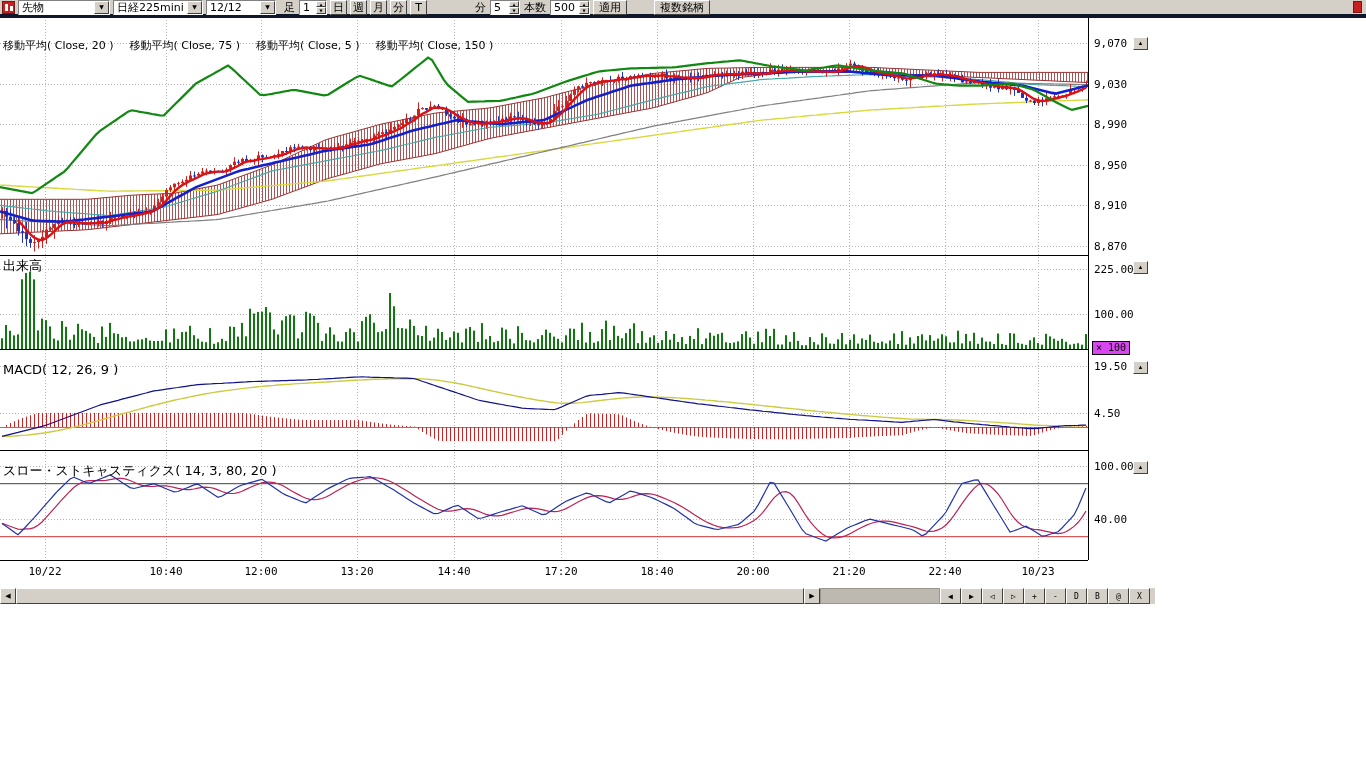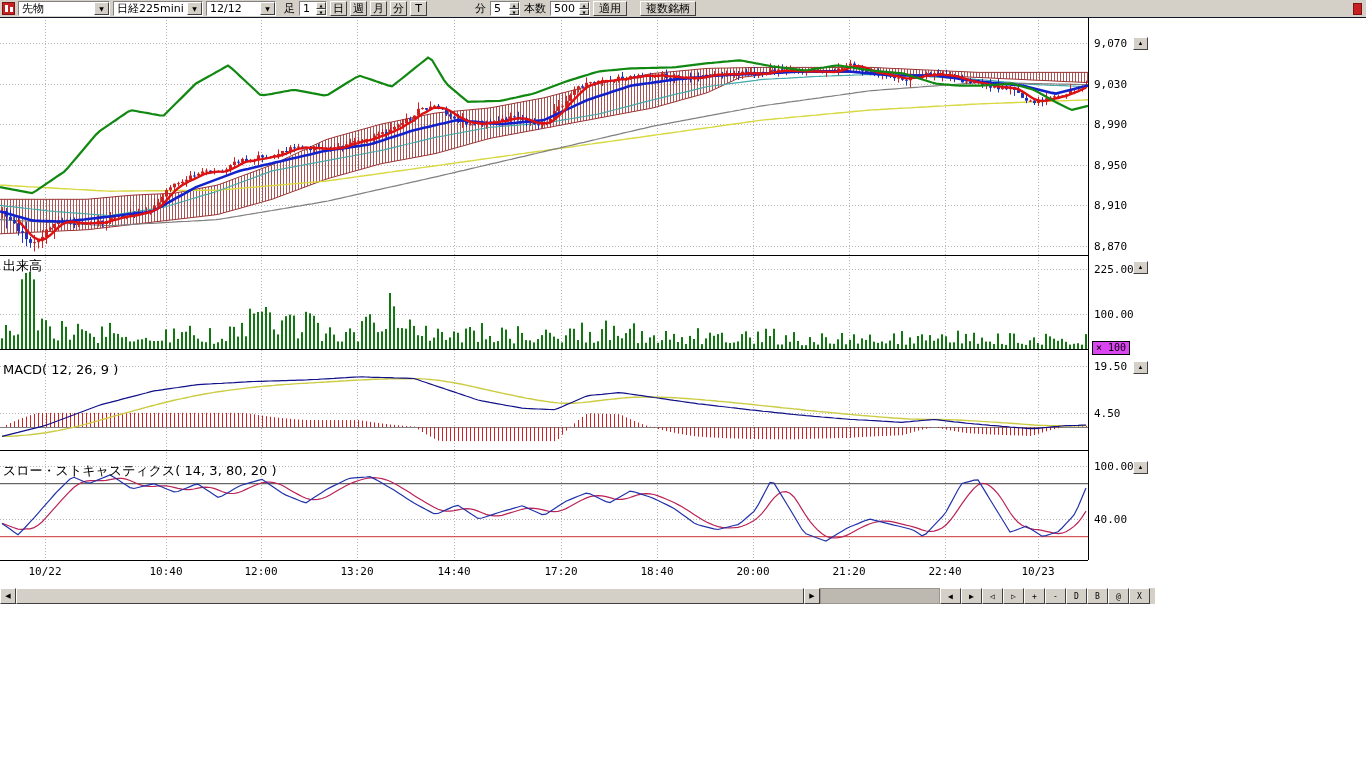--- a/index.html
+++ b/index.html
@@ -1,18 +1,18 @@
 <!DOCTYPE html>
 <html><head>
 <meta charset="utf-8">
 <style>
 *{box-sizing:border-box;margin:0;padding:0}
 body{margin:0;background:#fff}
 .app{position:relative;width:1366px;height:768px;background:#fff;font-family:"DejaVu Sans","Liberation Sans",sans-serif;font-size:11px;color:#000;overflow:hidden}
-.toolbar{position:absolute;top:0;left:0;width:1366px;height:18px;background:#d4d0c8;border-bottom:1px solid #0f172a;display:flex;align-items:center;gap:3px;padding:0 2px}
+.toolbar{position:absolute;top:0;left:0;width:1366px;height:18px;background:#d4d0c8;border-bottom:4px solid #0f172a;display:flex;align-items:center;gap:3px;padding:0 2px}
 .tb-icon{width:13px;height:13px;background:#c62020;border:1px solid #7d1414;position:relative;flex:none}
 .tb-icon::after{content:"";position:absolute;left:2px;top:2px;width:3px;height:7px;background:#fff}
 .tb-icon::before{content:"";position:absolute;left:7px;top:4px;width:3px;height:5px;background:#fff}
 .combo{height:15px;background:#fff;border:1px solid;border-color:#808080 #fff #fff #808080;position:relative;display:flex;align-items:center;padding:0 16px 0 3px;flex:none}
 .combo .arrow-btn{position:absolute;right:0;top:0;bottom:0;width:15px;background:#d4d0c8;border:1px solid;border-color:#fff #404040 #404040 #fff;display:flex;align-items:center;justify-content:center;font-size:6px;line-height:1}
 .tb-label{flex:none;padding:0 1px}
 .spin{height:15px;background:#fff;border:1px solid;border-color:#808080 #fff #fff #808080;position:relative;display:flex;align-items:center;padding:0 11px 0 3px;flex:none}
 .spin .spinner{position:absolute;right:0;top:0;bottom:0;width:10px;display:flex;flex-direction:column}
 .spin .spinner i{flex:1;background:#d4d0c8;border:1px solid;border-color:#fff #404040 #404040 #fff;font-style:normal;font-size:4px;line-height:5px;text-align:center;overflow:hidden}
 .btn3d{height:15px;background:#d4d0c8;border:1px solid;border-color:#fff #404040 #404040 #fff;display:flex;align-items:center;justify-content:center;padding:0 5px;flex:none;font-size:11px;font-family:inherit;color:#000}
@@ -74,21 +74,21 @@
     </div>
     <span class="tb-label">本数</span>
     <div class="spin" style="width:40px">
       <span>500</span>
       <span class="spinner">
           <i>▲</i>
           <i>▼</i>
         </span>
     </div>
     <button class="btn3d">適用</button>
-    <button class="btn3d" style="margin-left:10px">複数銘柄</button>
+    <button class="btn3d" style="margin-left:24px">複数銘柄</button>
     <span class="spacer"></span>
     <div class="tb-right-icon"></div>
   </div>
 
   <div class="chart-wrap">
     <svg id="chart-svg" width="1155" height="570">
         <defs>
           <pattern id="hatch" patternUnits="userSpaceOnUse" width="3" height="4">
             <path d="M1.5,0V4" stroke="#aa5555" stroke-width="1"></path>
           </pattern>
@@ -1254,20 +1254,21 @@
           <text x="357" y="557" text-anchor="middle">13:20</text>
           <text x="454" y="557" text-anchor="middle">14:40</text>
           <text x="561" y="557" text-anchor="middle">17:20</text>
           <text x="657" y="557" text-anchor="middle">18:40</text>
           <text x="753" y="557" text-anchor="middle">20:00</text>
           <text x="849" y="557" text-anchor="middle">21:20</text>
           <text x="945" y="557" text-anchor="middle">22:40</text>
           <text x="1038" y="557" text-anchor="middle">10/23</text>
         </g>
       </svg>
+    <div class="legend" style="top:20px" id="legend2"><span>移動平均( Close, 20 )</span><span>移動平均( Close, 75 )</span><span>移動平均( Close, 5 )</span><span>移動平均( Close, 150 )</span></div>
     <div class="pane-label" style="top:239px">出来高</div>
     <div class="pane-label" style="top:344px">MACD( 12, 26, 9 )</div>
     <div class="pane-label" style="top:444px">スロー・ストキャスティクス( 14, 3, 80, 20 )</div>
     <div class="mult-badge">× 100</div>
     <button class="scale-btn" style="top:19px">▲</button>
     <button class="scale-btn" style="top:243px">▲</button>
     <button class="scale-btn" style="top:343px">▲</button>
     <button class="scale-btn" style="top:443px">▲</button>
     <div class="scrollrow">
       <button class="sb-btn">◀</button>

